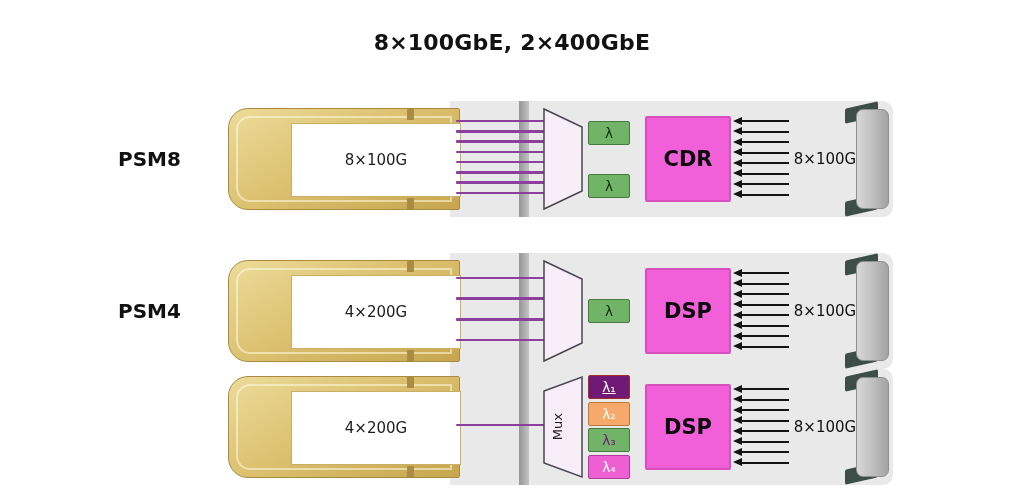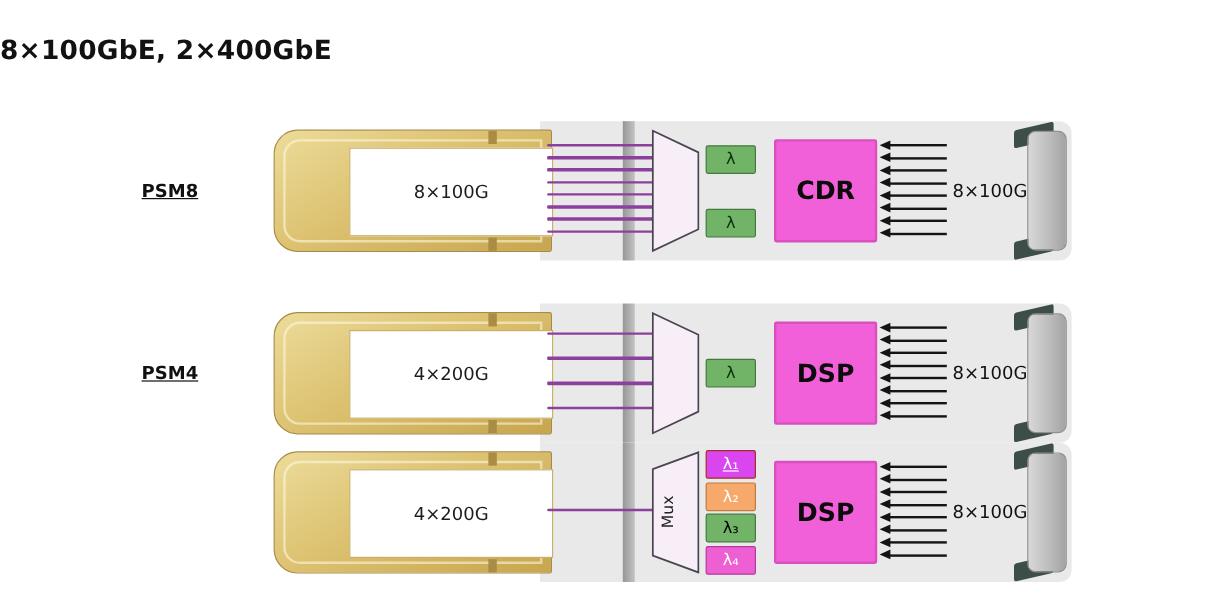--- a/index.html
+++ b/index.html
@@ -2,27 +2,27 @@
 <html style="--fiber: #8d3f9d; --chip: #f160d9; --chip-border: #d94fc0; --arrow: #141414; --trap: #f8eef8;"><head>
 <meta charset="utf-8">
 <style>
   * { margin:0; padding:0; box-sizing:border-box; }
   html,body { width:1024px; height:496px; }
   body {
     position:relative; background:#ffffff; overflow:hidden;
     font-family:"DejaVu Sans","Liberation Sans",sans-serif; color:#111;
   }
   .title {
-    position:absolute; top:30px; left:0; width:1024px; 
+    position:absolute; top:30px; left:0; width:1024px; text-align:center;
     font-size:22px; font-weight:700; color:#121212; letter-spacing:0.2px;
   }
   .row { position:absolute; left:0; width:1024px; height:118px; }
   .row-label {
     position:absolute; left:118px; top:0; height:100%; display:flex; align-items:center;
-    font-size:15px; font-weight:700; color:#111;text-decoration:underline;
+    font-size:20px; font-weight:700; color:#111;
   }
   .module {
     position:absolute; left:450px; top:1px; width:443px; height:116px;
     background:#e9e9e9; border-radius:0 10px 10px 0;
   }
   .edge-bar {
     position:absolute; left:519px; top:1px; width:10px; height:116px;
     background:linear-gradient(90deg,#969696,#c3c3c3);
   }
   .plug {
@@ -225,23 +225,23 @@
   <div class="fibers">
       <div class="fiber" style="top: 39.7px;"></div>
     </div>
   <svg class="trap" width="40" height="104" viewBox="0 0 40 104">
     <polygon points="1,16 39,2 39,102 1,88"></polygon>
   </svg>
   <div class="mux-label-wrap">
     <span>Mux</span>
   </div>
   <div class="lambdas">
-      <div class="lambda" style="background: #d946ef; border-color: rgb(163, 46, 39); color: rgb(255, 255, 255); text-decoration: underline;">λ₁</div>
+      <div class="lambda" style="background: #701a75; border-color: rgb(163, 46, 39); color: rgb(255, 255, 255); text-decoration: underline;">λ₁</div>
       <div class="lambda" style="background: rgb(246, 169, 106); border-color: rgb(191, 122, 58); color: rgb(255, 255, 255);">λ₂</div>
-      <div class="lambda" style="background: rgb(113, 180, 103); border-color: rgb(69, 121, 63); color: #000000;">λ₃</div>
+      <div class="lambda" style="background: rgb(113, 180, 103); border-color: rgb(69, 121, 63); color: #701a75;">λ₃</div>
       <div class="lambda" style="background: rgb(238, 95, 212); border-color: rgb(176, 58, 156); color: rgb(255, 255, 255);">λ₄</div>
     </div>
   <div class="chip">DSP</div>
   <div class="arrows">
       <div class="arrow" style="top: 4.3px;">
         <span class="arrow-head"></span>
       </div>
       <div class="arrow" style="top: 14.8px;">
         <span class="arrow-head"></span>
       </div>

